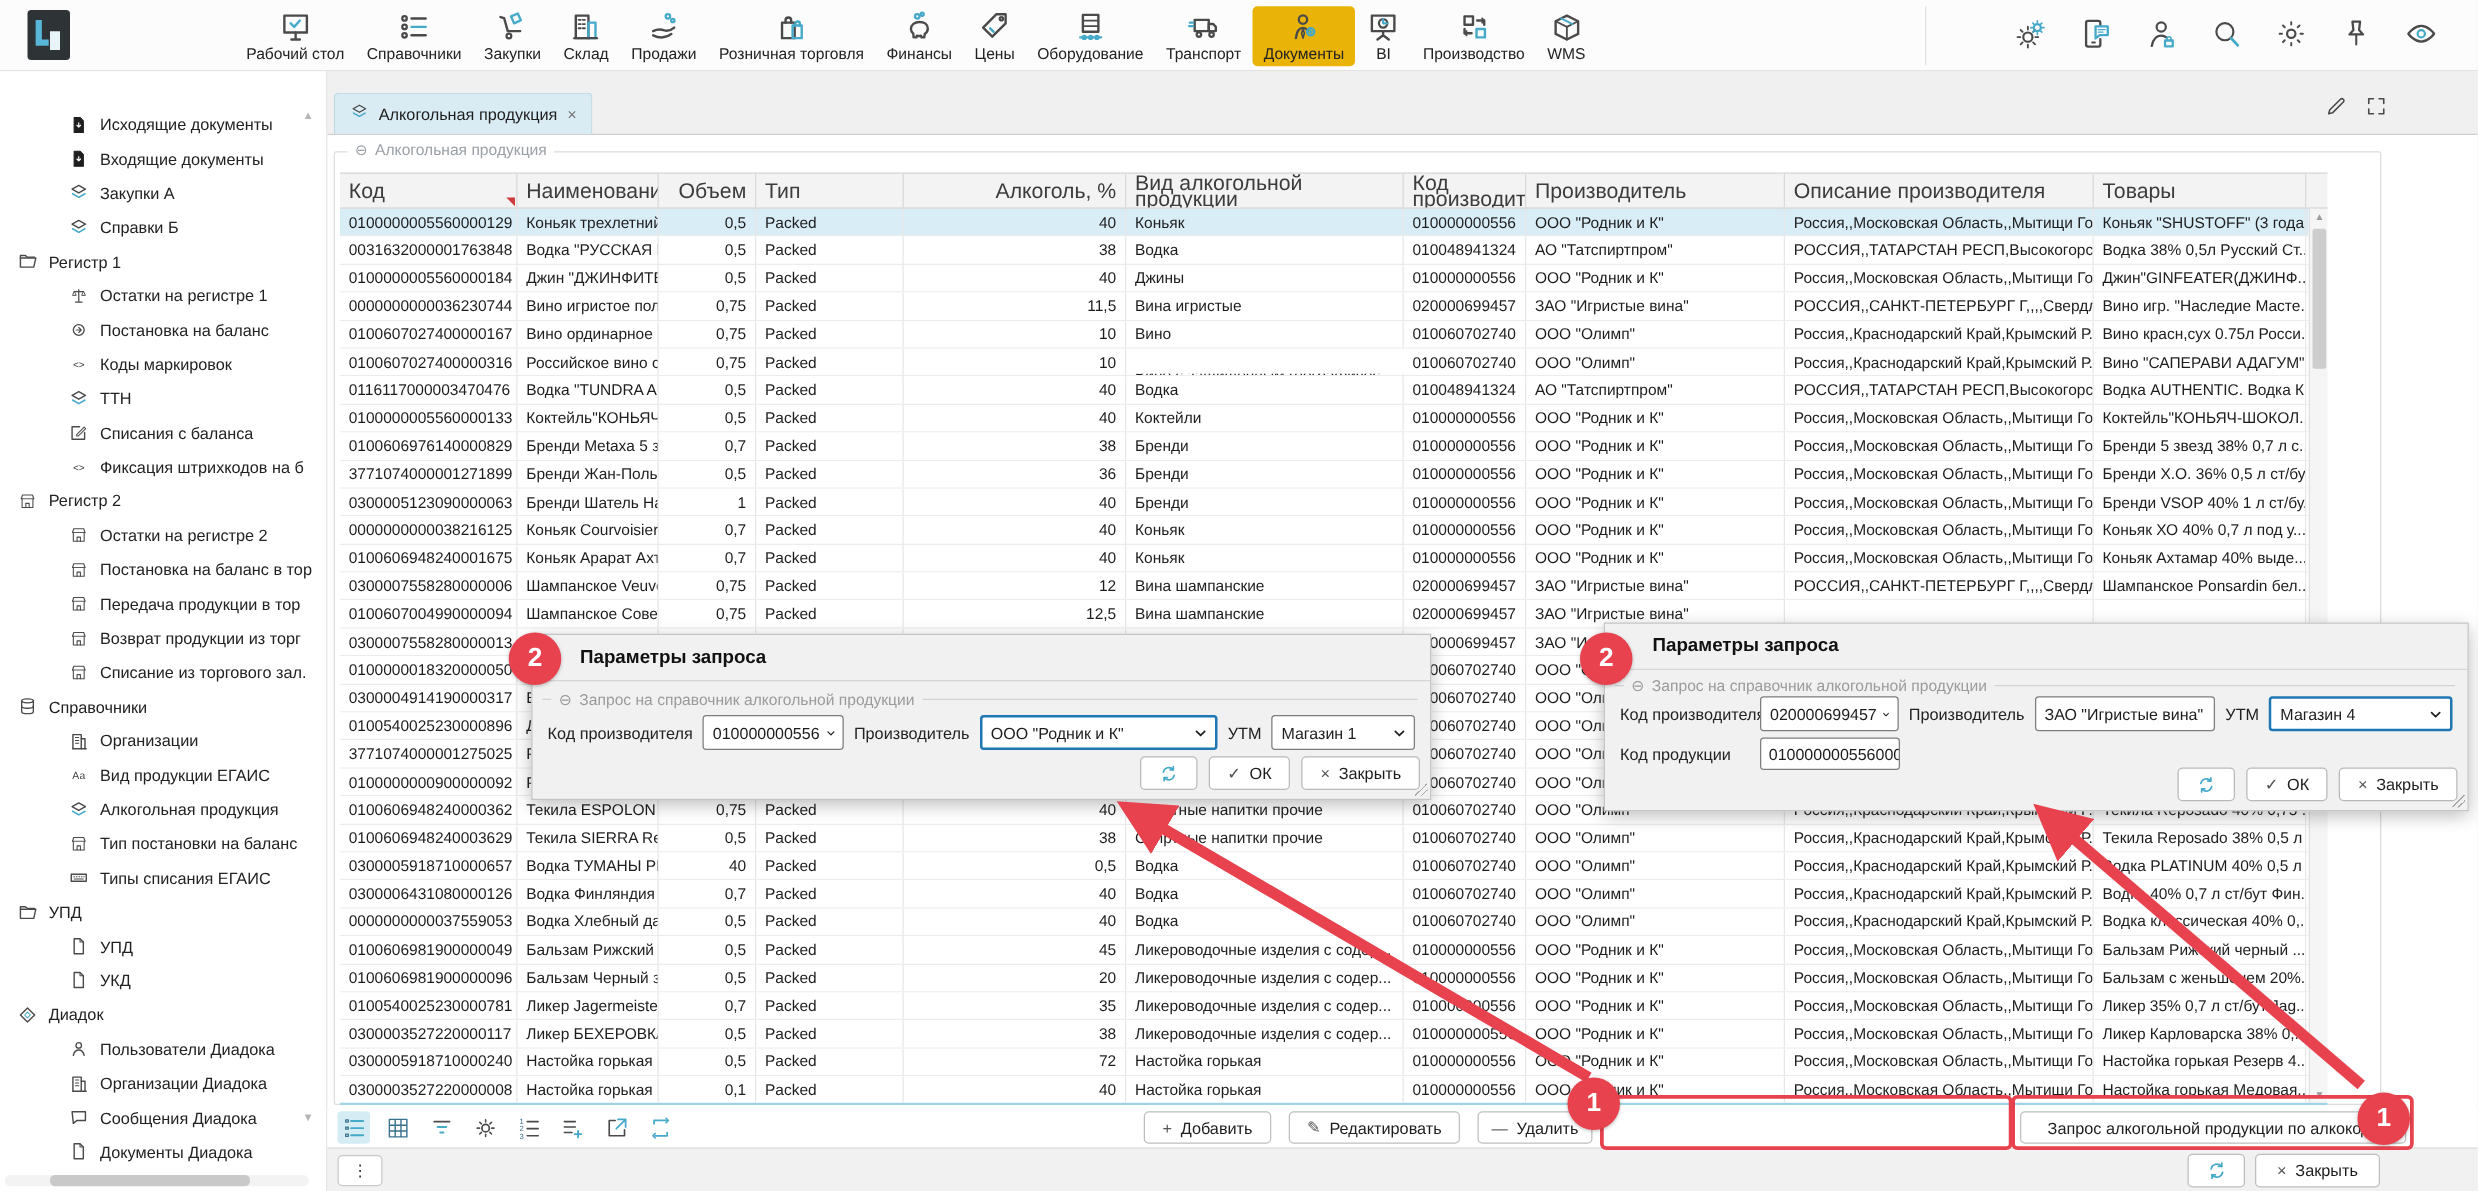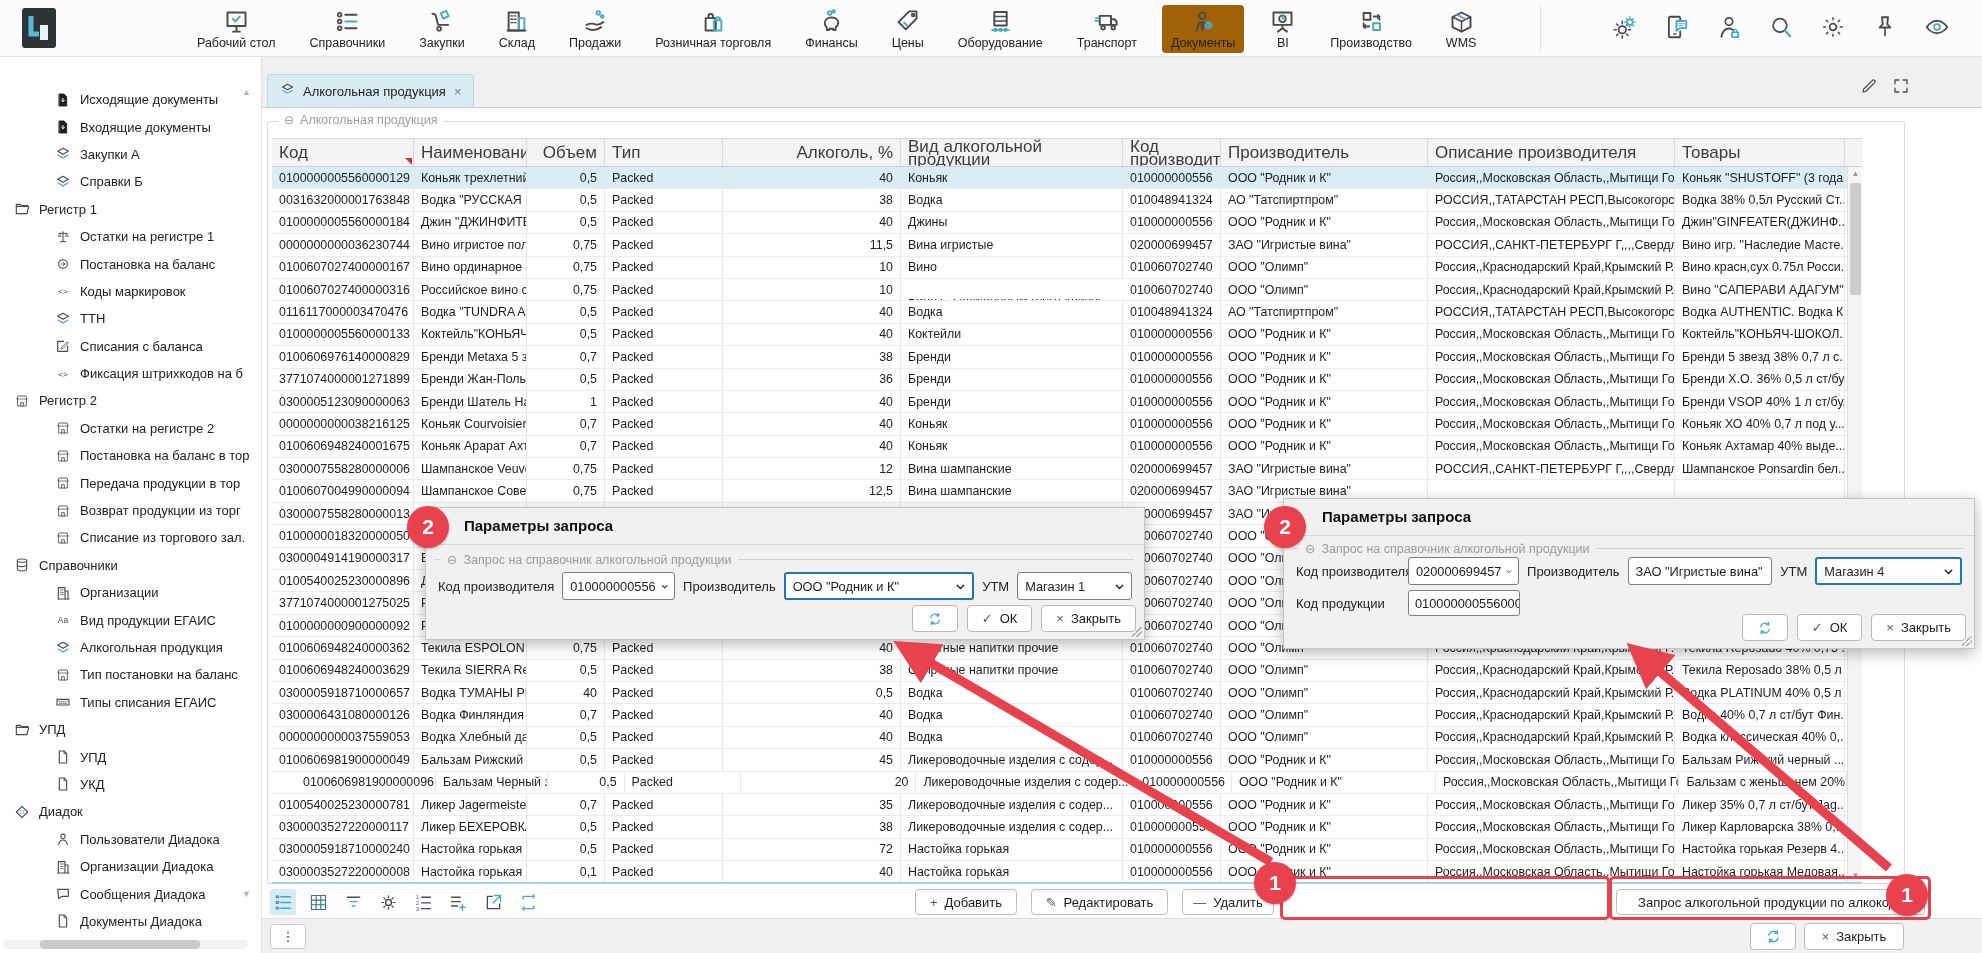--- a/index.html
+++ b/index.html
@@ -2,23 +2,23 @@
 <html><head>
 <meta charset="utf-8">
 <style>
   * { margin:0; padding:0; box-sizing:border-box; }
   html,body { width:1982px; height:953px; overflow:hidden; background:#f0f0f0;
     font-family:"Liberation Sans","DejaVu Sans",sans-serif; color:#1d1d1d; }
 
   
   #topbar { position:absolute; left:0; top:0; width:1982px; height:57px; background:#fcfcfc; border-bottom:1px solid #e3e3e3; }
   #logo { position:absolute; left:22px; top:8px; width:34px; height:40px; background:#2e3336; border-radius:3px; display:flex; align-items:center; justify-content:center; }
-  #tb-items { position:absolute; left:188px; top:1px; height:55px; display:flex; align-items:center; gap:16px; }
+  #tb-items { position:absolute; left:188px; top:1px; height:55px; display:flex; align-items:center; gap:0; }
   .tb-item { display:flex; flex-direction:column; align-items:center; gap:1px; padding:3px 9px; border-radius:4px; font-size:12.5px; color:#222; cursor:default; }
-  .tb-item.active { background:#a16207; }
+  .tb-item.active { background:#eab308; }
   #tb-sep { position:absolute; left:1540px; top:5px; width:1px; height:47px; background:#e2e2e2; }
   #tb-right { position:absolute; right:32px; top:14px; display:flex; gap:26px; align-items:center; }
 
   
   #sidebar { position:absolute; left:0; top:57px; width:262px; height:896px; background:#ffffff; border-right:1px solid #e0e0e0; }
   #side-items { position:absolute; left:0; top:29px; right:0; }
   .side-item { height:27.4px; display:flex; align-items:center; gap:9px; font-size:13px; color:#222; white-space:nowrap; overflow:hidden; }
   .indent0 { padding-left:14px; } .indent1 { padding-left:55px; }
   .side-arrow { position:absolute; font-size:9px; color:#b5b5b5; right:10px; }
   #side-hscroll { position:absolute; left:4px; right:14px; bottom:4px; height:9px; background:#f3f3f3; border-radius:4px; }
@@ -891,21 +891,21 @@
         <div class="td right" style="width: 78px;">0,5</div>
         <div class="td" style="width: 118px;">Packed</div>
         <div class="td right" style="width: 178px;">45</div>
         <div class="td" style="width: 222px;">Ликероводочные изделия с содер...</div>
         <div class="td" style="width: 98px;">010000000556</div>
         <div class="td" style="width: 207px;">ООО "Родник и К"</div>
         <div class="td" style="width: 247px;">Россия,,Московская Область,,Мытищи Го...</div>
         <div class="td" style="width: 170px;">Бальзам Рижский черный ...</div>
       </div>
       <div class="tr">
-        <div class="td" style="width: 142px; margin-left: 24px;">0100606981900000096</div>
+        <div class="td" style="width: 142px;">0100606981900000096</div>
         <div class="td" style="width: 113px;">Бальзам Черный зн...</div>
         <div class="td right" style="width: 78px;">0,5</div>
         <div class="td" style="width: 118px;">Packed</div>
         <div class="td right" style="width: 178px;">20</div>
         <div class="td" style="width: 222px;">Ликероводочные изделия с содер...</div>
         <div class="td" style="width: 98px;">010000000556</div>
         <div class="td" style="width: 207px;">ООО "Родник и К"</div>
         <div class="td" style="width: 247px;">Россия,,Московская Область,,Мытищи Го...</div>
         <div class="td" style="width: 170px;">Бальзам с женьшенем 20%...</div>
       </div>

